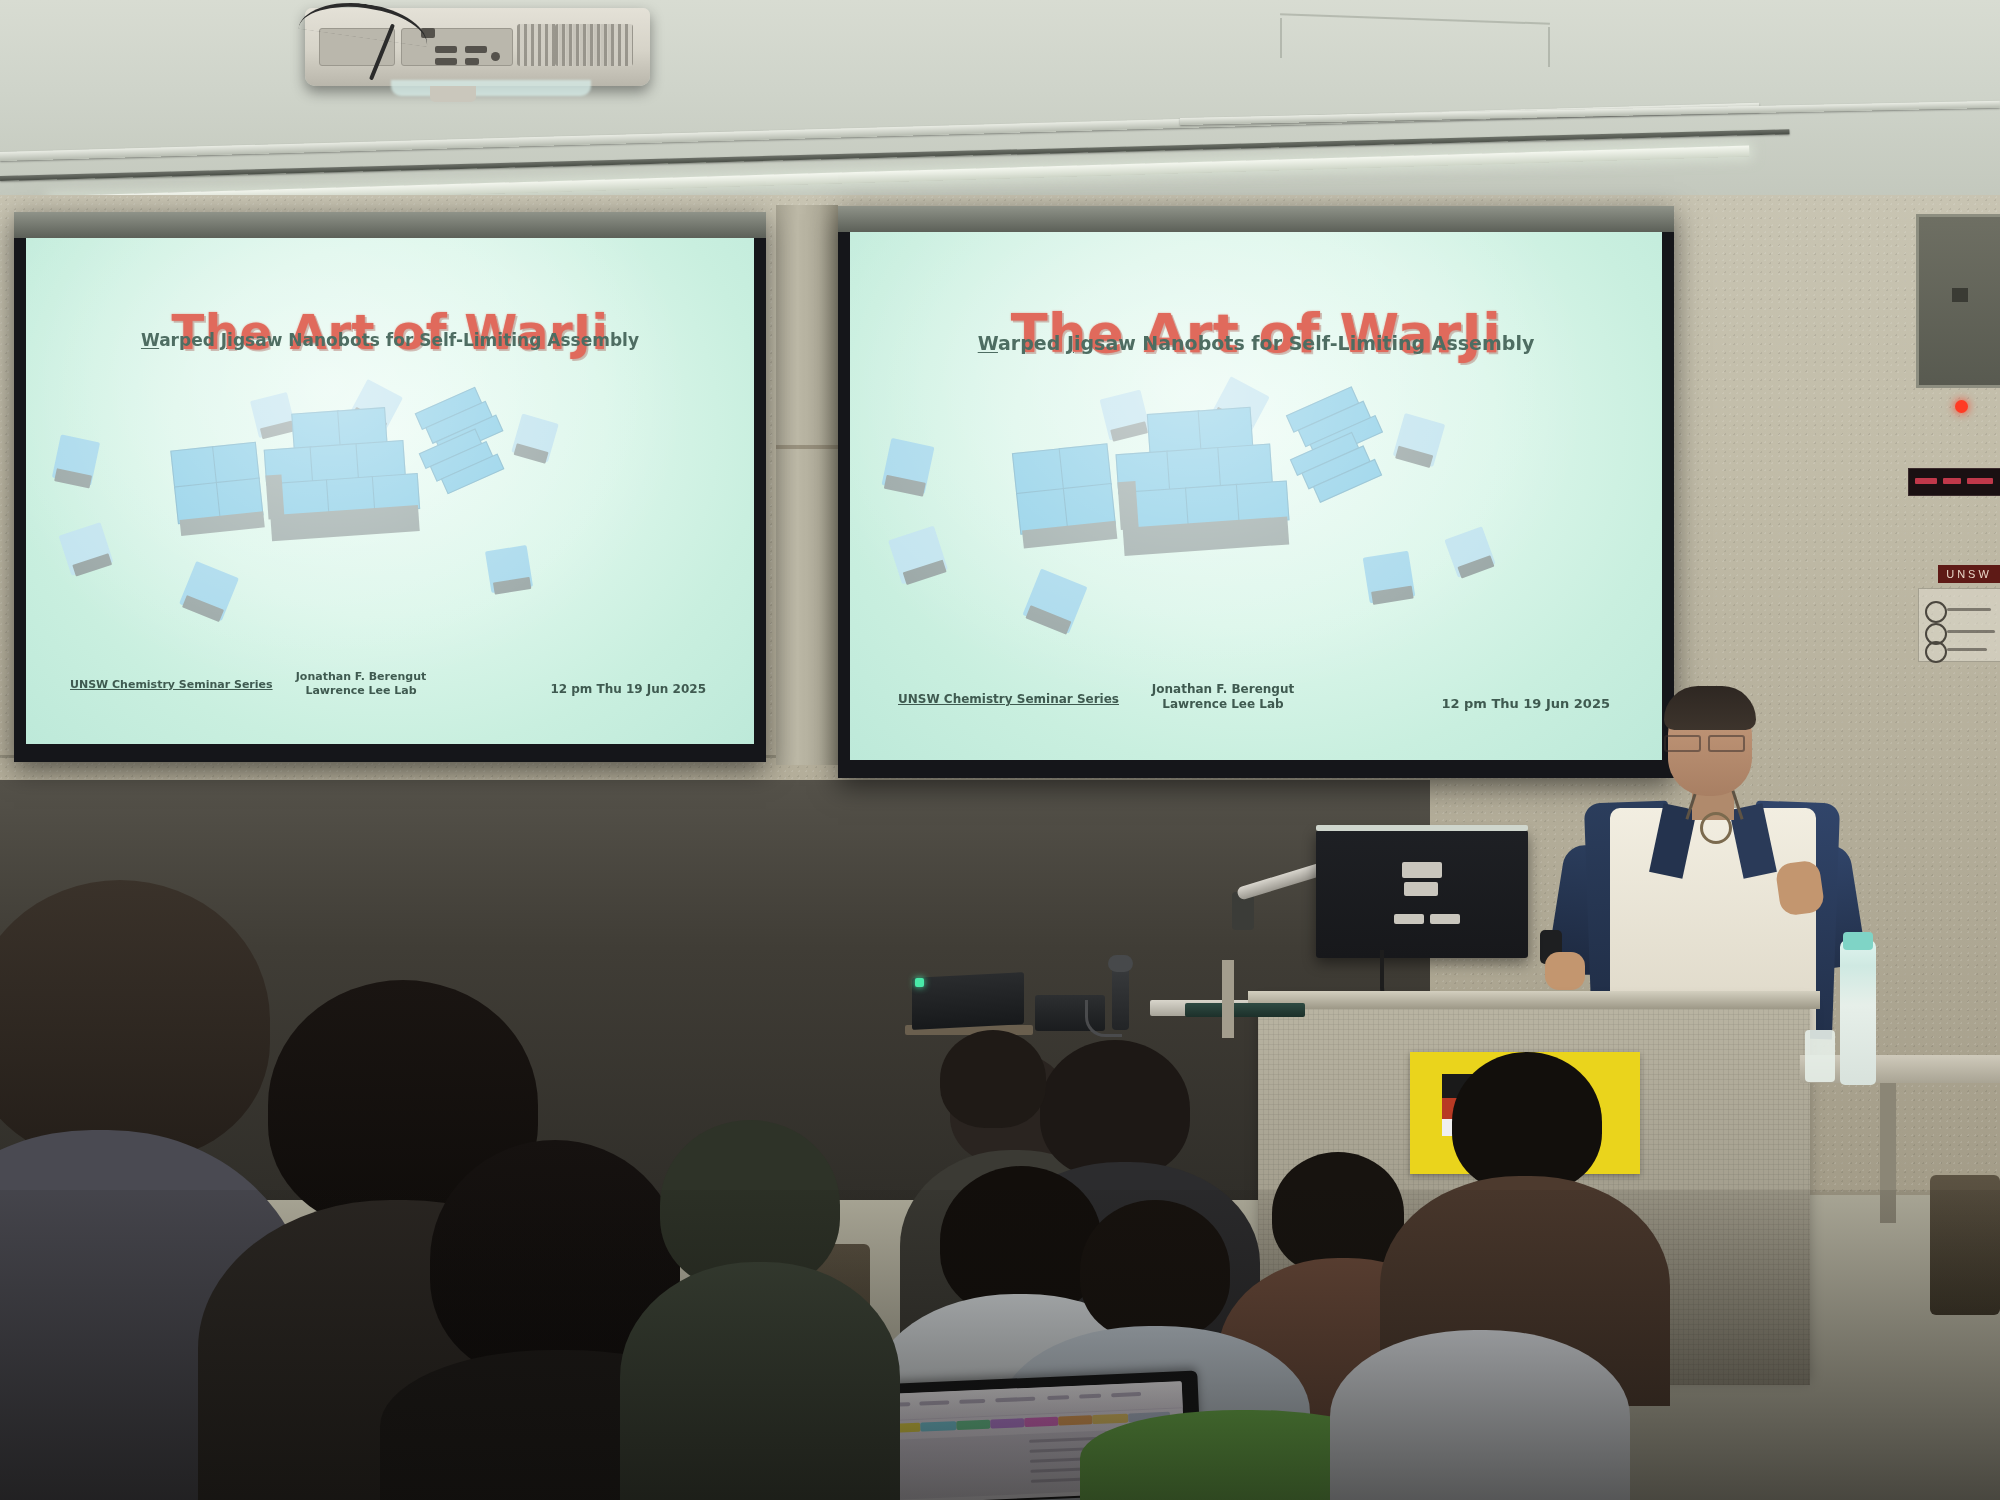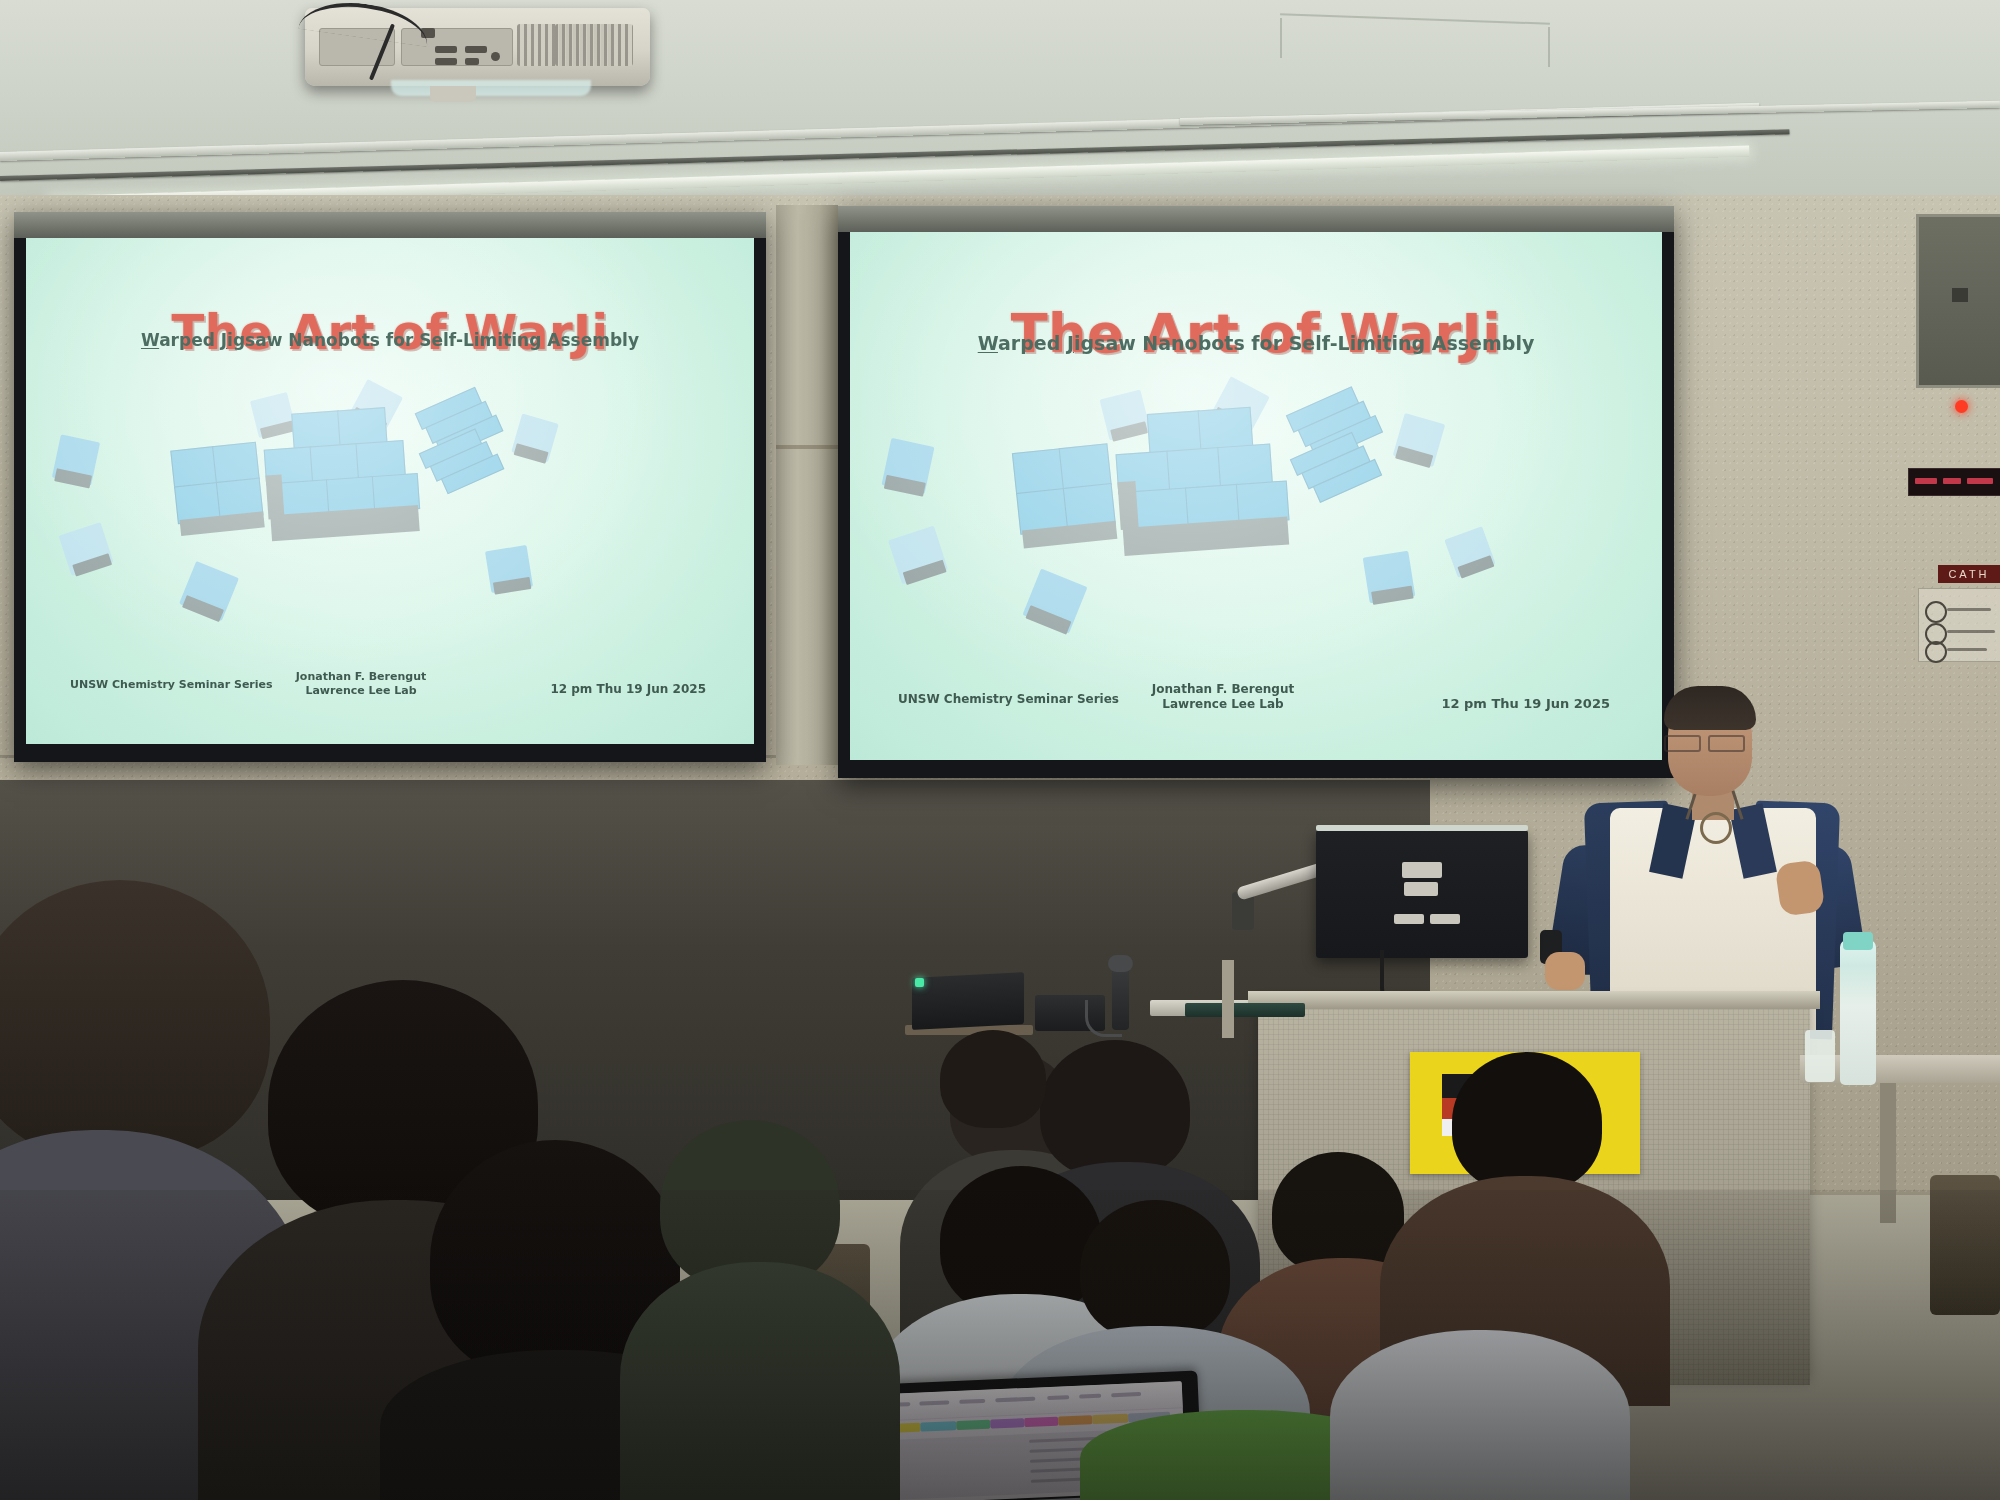--- a/index.html
+++ b/index.html
@@ -69,21 +69,21 @@
   .slide-title{position:absolute;width:100%;text-align:center;
     font-weight:bold;color:#e06a5c;letter-spacing:.5px;
     text-shadow:2px 2px 0 rgba(150,60,50,.30), 0 0 2px rgba(224,106,92,.6);
     font-family:"DejaVu Sans",sans-serif;}
   .slide-sub{position:absolute;width:100%;text-align:center;
     color:#4e6d62;font-family:"DejaVu Sans",sans-serif;font-weight:600;}
   .slide-sub u{text-decoration:underline;text-underline-offset:2px;}
 
   .slide-foot{position:absolute;color:#3f5a50;
     font-family:"DejaVu Sans",sans-serif;font-weight:600;line-height:1.25;}
-  .foot-left{text-align:left;}
+  .foot-left{text-align:left;text-decoration:underline;}
   .foot-mid{text-align:center;}
   .foot-right{text-align:right;}
 
   
   .piece{position:absolute;}
   .piece .top{position:absolute;inset:0;background:#a8d9ec;border-radius:2px;}
   .piece .side{position:absolute;background:#9aa7a6;border-radius:1px;}
   .piece.pale .top{background:#c2e4ef;}
   .cluster{position:absolute;}
   .cluster .blk{position:absolute;background:#8fd0e8;border:1px solid rgba(120,160,175,.5);}
@@ -446,21 +446,21 @@
 
   <div class="wallpanel"></div>
   <div class="wallpanel-dot"></div>
   <div class="red-led"></div>
   <div class="exit-strip">
     <i style="left:6px;width:22px;"></i>
       <i style="left:34px;width:18px;"></i>
       <i style="left:58px;width:26px;"></i>
   </div>
   <div class="cath-sign">
-    <span>CATH</span>
+    <span>UNSW</span>
   </div>
   <div class="no-sign">
     <div class="no-icon" style="top:12px;"></div>
     <div class="no-txt" style="top:19px;width:44px;"></div>
     <div class="no-icon" style="top:34px;"></div>
     <div class="no-txt" style="top:41px;width:48px;"></div>
     <div class="no-icon" style="top:52px;"></div>
     <div class="no-txt" style="top:59px;width:40px;"></div>
   </div>
 

